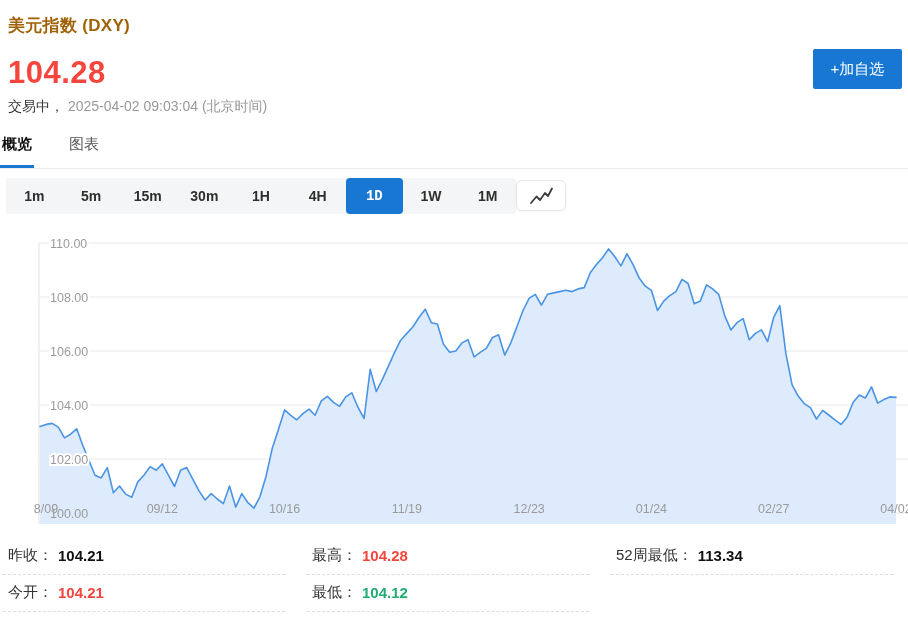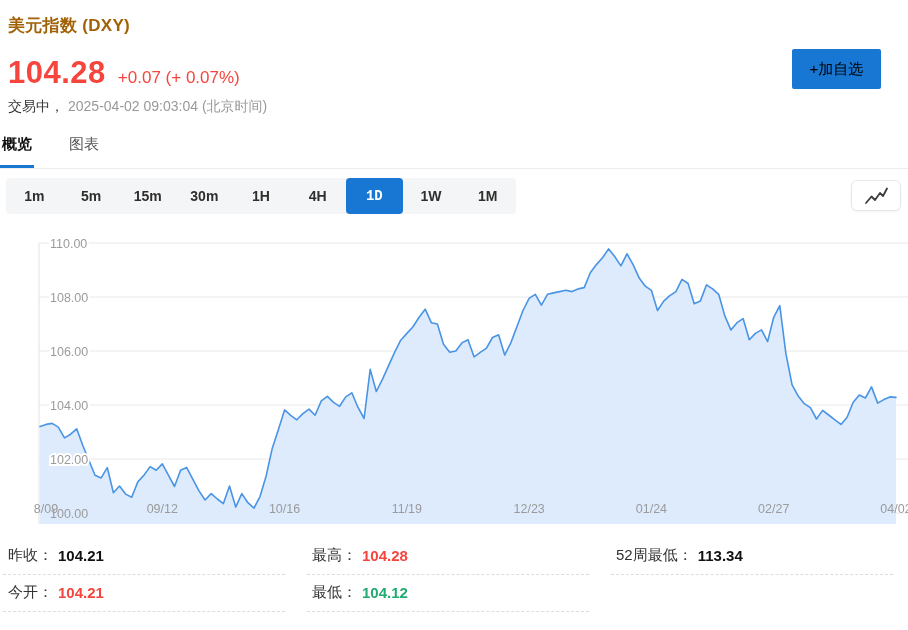--- a/index.html
+++ b/index.html
@@ -13,28 +13,28 @@
     font-family:"Liberation Sans","DejaVu Sans",sans-serif; color:var(--dark);
   }
   .title{margin:14px 0 0 8px; font-size:17px; font-weight:700; color:#a16207; letter-spacing:.3px;}
   .price-row{margin:18px 0 0 8px; display:flex; align-items:baseline;}
   .price{font-size:31px; font-weight:700; color:var(--red); letter-spacing:.5px;}
   .change{font-size:17px; color:var(--red); margin-left:12px;}
   .status-row{margin:7px 0 0 8px; font-size:14px;}
   .status{color:#333;}
   .timestamp{color:var(--gray); margin-left:4px;}
   .add-btn{
-    position:absolute; top:49px; right:27px; width:89px; height:40px;
-    background:var(--blue); color:#000000; border:none; border-radius:2px;
+    position:absolute; top:49px; right:6px; width:89px; height:40px;
+    background:var(--blue); color:#ffffff; border:none; border-radius:2px;
     font-size:15px; cursor:pointer; font-family:inherit;
   }
   .tabs{margin:12px 0 0 0; padding:0 0; border-bottom:1px solid #ececec; display:flex; gap:33px;}
   .tab{font-size:15px; color:#555; padding:7px 2px 11px 2px; cursor:pointer; border-bottom:3px solid transparent;}
   .tab.active{color:#111; font-weight:700; border-bottom-color:var(--blue);}
-  .toolbar{margin:9px 7px 0 6px; display:flex; justify-content:space-between; align-items:flex-start;}
+  .toolbar{margin:9px 7px 0 6px; display:flex; align-items:flex-start;}
   .timeframes{width:510px; height:36px; background:#f4f5f6; border-radius:4px; display:flex; overflow:hidden;}
   .tf-btn{
     flex:1; border:none; background:transparent; font-family:inherit;
     font-size:14px; font-weight:700; color:#2e2e2e; border-radius:4px; cursor:pointer;
   }
   .tf-btn.active{background:var(--blue); color:#fff;font-family:Liberation Mono, monospace;}
   .chart-type-btn{
     width:50px; height:31px; margin-top:2px; background:#fff;
     border:1px solid #e7e7e7; border-radius:6px; box-shadow:0 1px 3px rgba(0,0,0,.05);
     display:flex; align-items:center; justify-content:center; cursor:pointer;
@@ -56,21 +56,20 @@
   .stat-value.green{color:var(--green);}
 </style>
 </head>
 <body>
 
 <header>
   <div class="title">美元指数 (DXY)</div>
   <button class="add-btn">+加自选</button>
   <div class="price-row">
     <span class="price">104.28</span>
-    <span class="change">+0.07 (+ 0.07%)</span>
   </div>
   <div class="status-row">
     <span class="status">交易中，</span><span class="timestamp">2025-04-02 09:03:04 (北京时间)</span>
   </div>
 </header>
 
 <nav class="tabs">
     <div class="tab active">概览</div>
     <div class="tab">图表</div>
   </nav>

